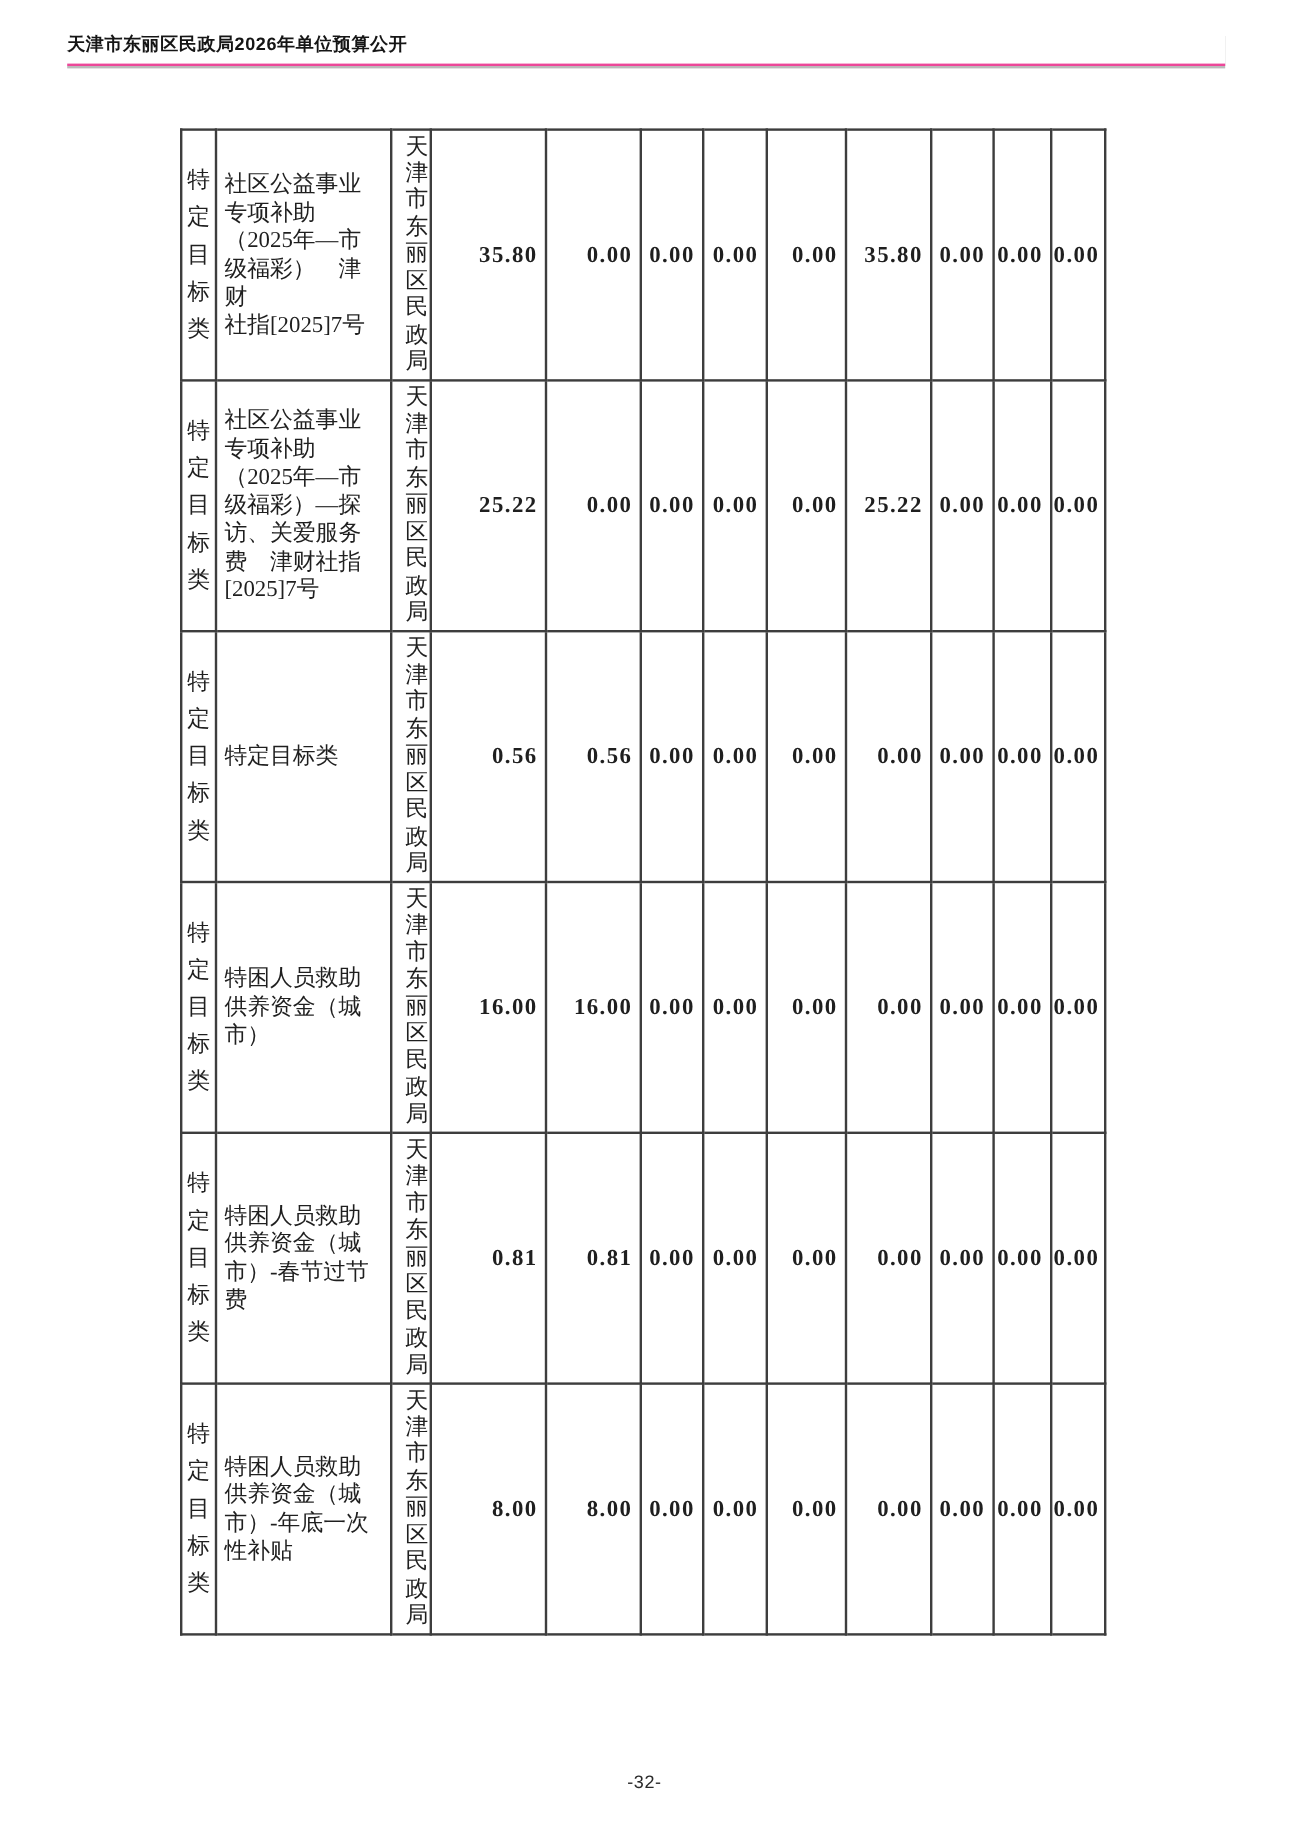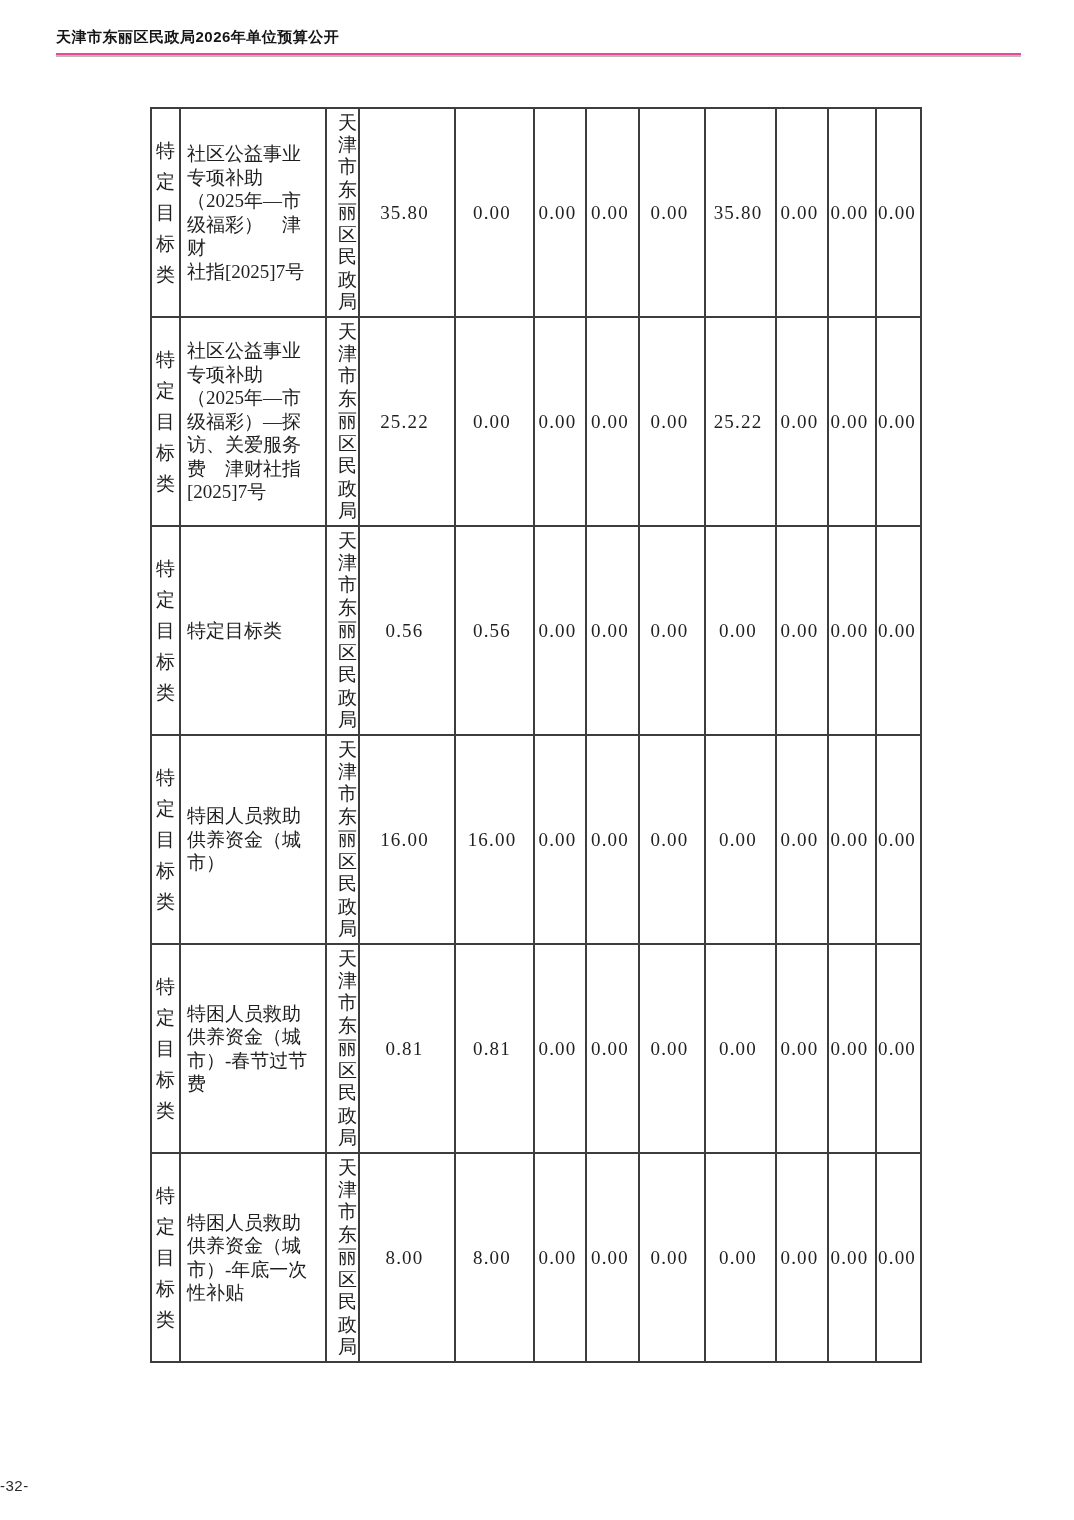--- a/index.html
+++ b/index.html
@@ -66,32 +66,34 @@
     padding: 0 8px 0 6px;
   }
   td.unit-cell {
     word-break: break-all;
     text-align: right;
     vertical-align: middle;
     line-height: 22.4px;
     padding: 0 1px;
   }
   td.num-cell {
-    text-align: center;
+    text-align: right;
     vertical-align: middle;
     padding-right: 6px;
     letter-spacing: 1.2px;
     white-space: nowrap;
+    font-weight: bold;
   }
   
   .page-footer {
     position: absolute;
     left: 0;
     right: 0;
     top: 1477px;
+    text-align: center;
     font-family: "Liberation Sans", "DejaVu Sans", sans-serif;
     font-size: 15px;
     color: #2a2a2a;
     letter-spacing: 0.5px;
   }
 </style>
 </head>
 <body>
 
 <div class="page">

